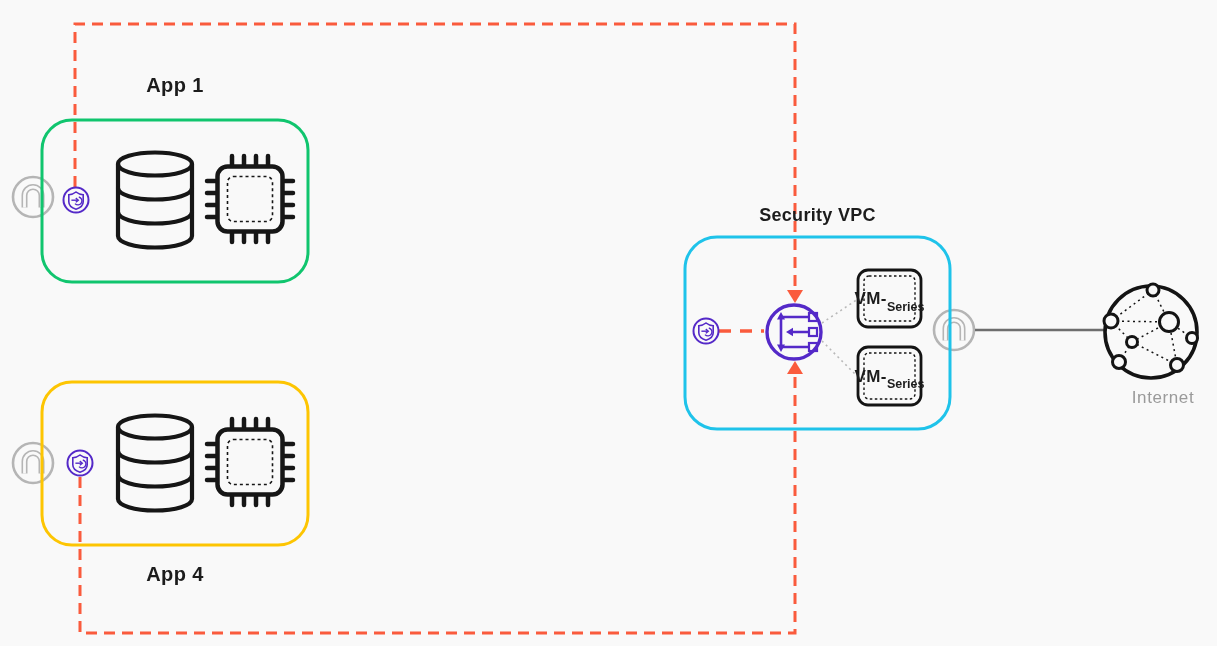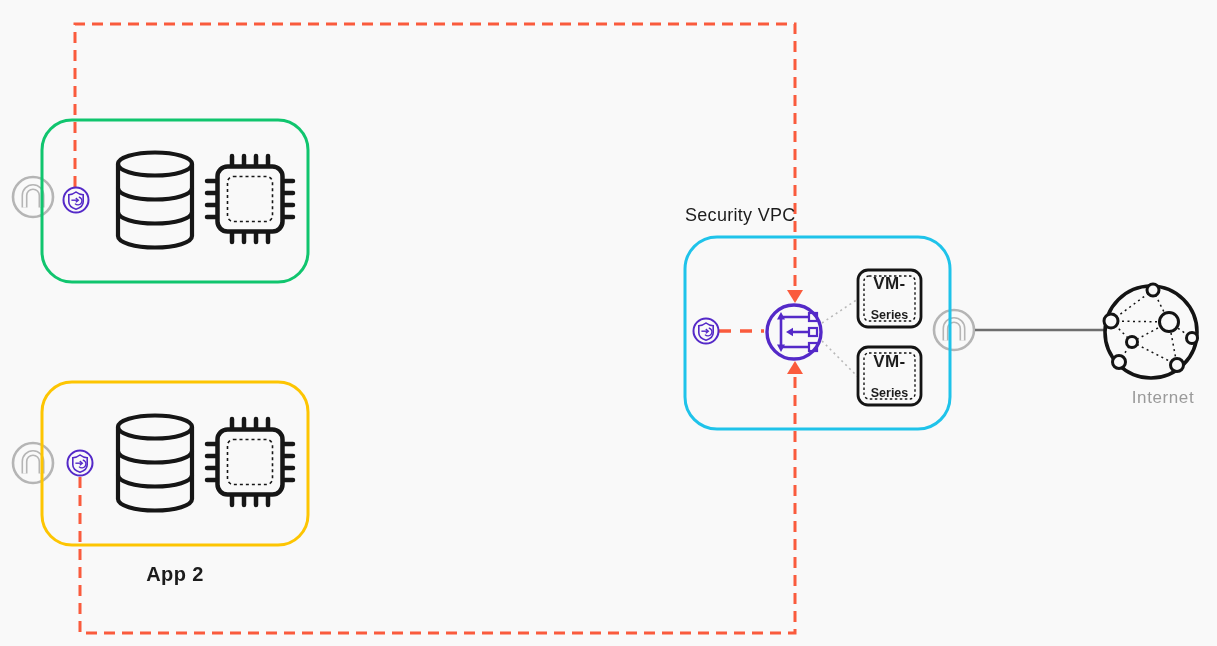--- a/index.html
+++ b/index.html
@@ -8,25 +8,25 @@
     background:#f9f9f9; overflow:hidden;
     font-family:"Liberation Sans", sans-serif;
   }
   .stage svg { position:absolute; left:0; top:0; }
   .label { position:absolute; color:#1c1c1c; }
   .app-title {
     font-size:20px; font-weight:800; letter-spacing:0.4px;
     text-align:center; width:266px;
   }
   .vpc-title {
-    font-size:18px; font-weight:400; letter-spacing:0.3px;
-    text-align:left; width:265px;
+    font-size:18px; font-weight:700; letter-spacing:0.3px;
+    text-align:center; width:265px;
   }
   .vm-label {
-    display:flex; flex-direction:column; align-items:center; justify-content:center;
+    display:flex; flex-direction:row; align-items:center; justify-content:center;
     width:63px; line-height:1;
   }
   .vm-line1 { font-size:17px; font-weight:800; letter-spacing:0.4px; }
   .vm-line2 { font-size:12.5px; font-weight:600; margin-top:17px; }
   .internet-label {
     font-size:17px; font-weight:400; letter-spacing:0.6px;
     color:#9a9a9a; text-align:center; width:120px;
   }
 </style>
 </head>
@@ -144,22 +144,23 @@
         <circle cx="-40" cy="-11" r="7"></circle>
         <circle cx="18" cy="-10" r="9.5"></circle>
         <circle cx="-19" cy="10" r="5.5"></circle>
         <circle cx="-32" cy="30" r="6.5"></circle>
         <circle cx="26" cy="33" r="6.5"></circle>
         <circle cx="41" cy="6" r="5.5"></circle>
       </g>
     </g>
   </svg>
 
+  <div class="label app-title" style="left:42px; top:74px;">App 1</div>
 
-  <div class="label app-title" style="left:42px; top:563px;">App 2</div>
+  <div class="label app-title" style="left:42px; top:563px;">App 4</div>
 
   <div class="label vpc-title" style="left:685px; top:205px;">Security VPC</div>
 
   <div class="label vm-label" style="left:858px; top:270px; height:57px;">
     <span class="vm-line1">VM-</span>
     <span class="vm-line2">Series</span>
   </div>
 
   <div class="label vm-label" style="left:858px; top:347px; height:58px;">
     <span class="vm-line1">VM-</span>

